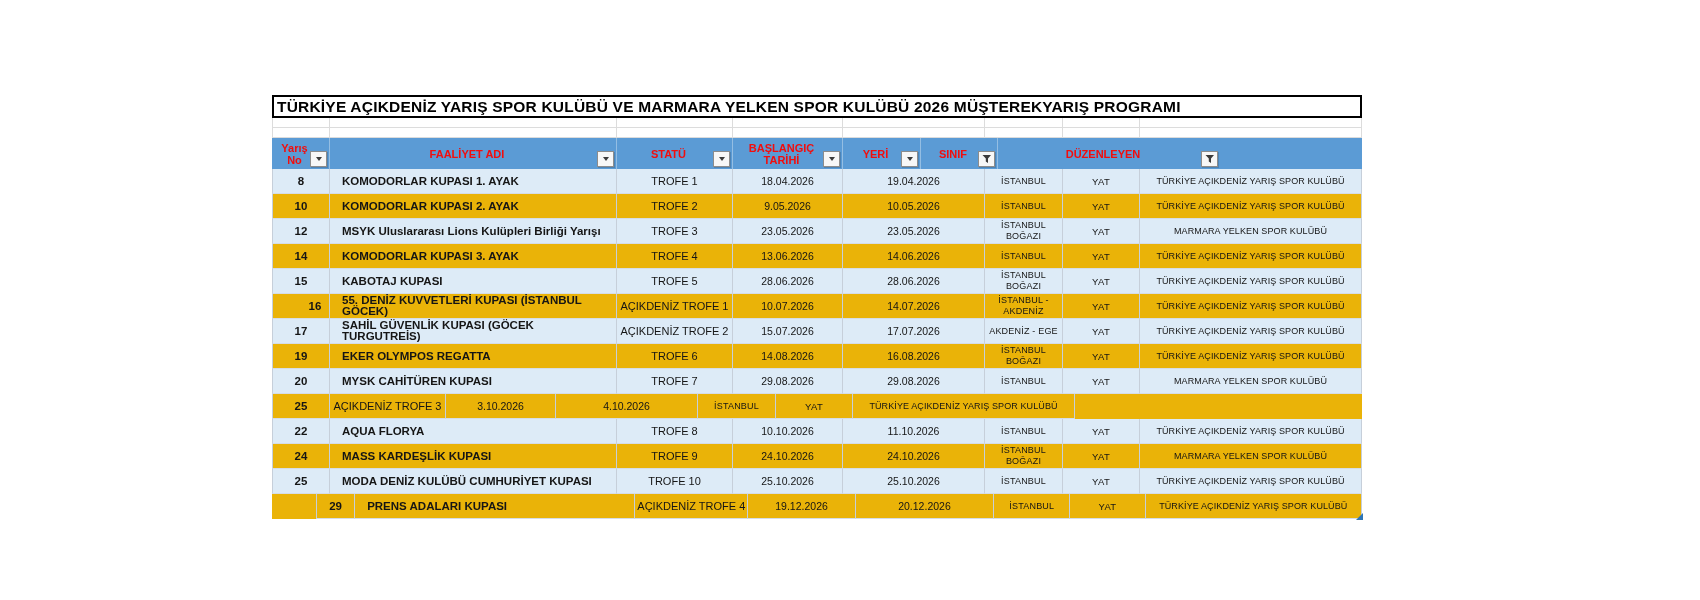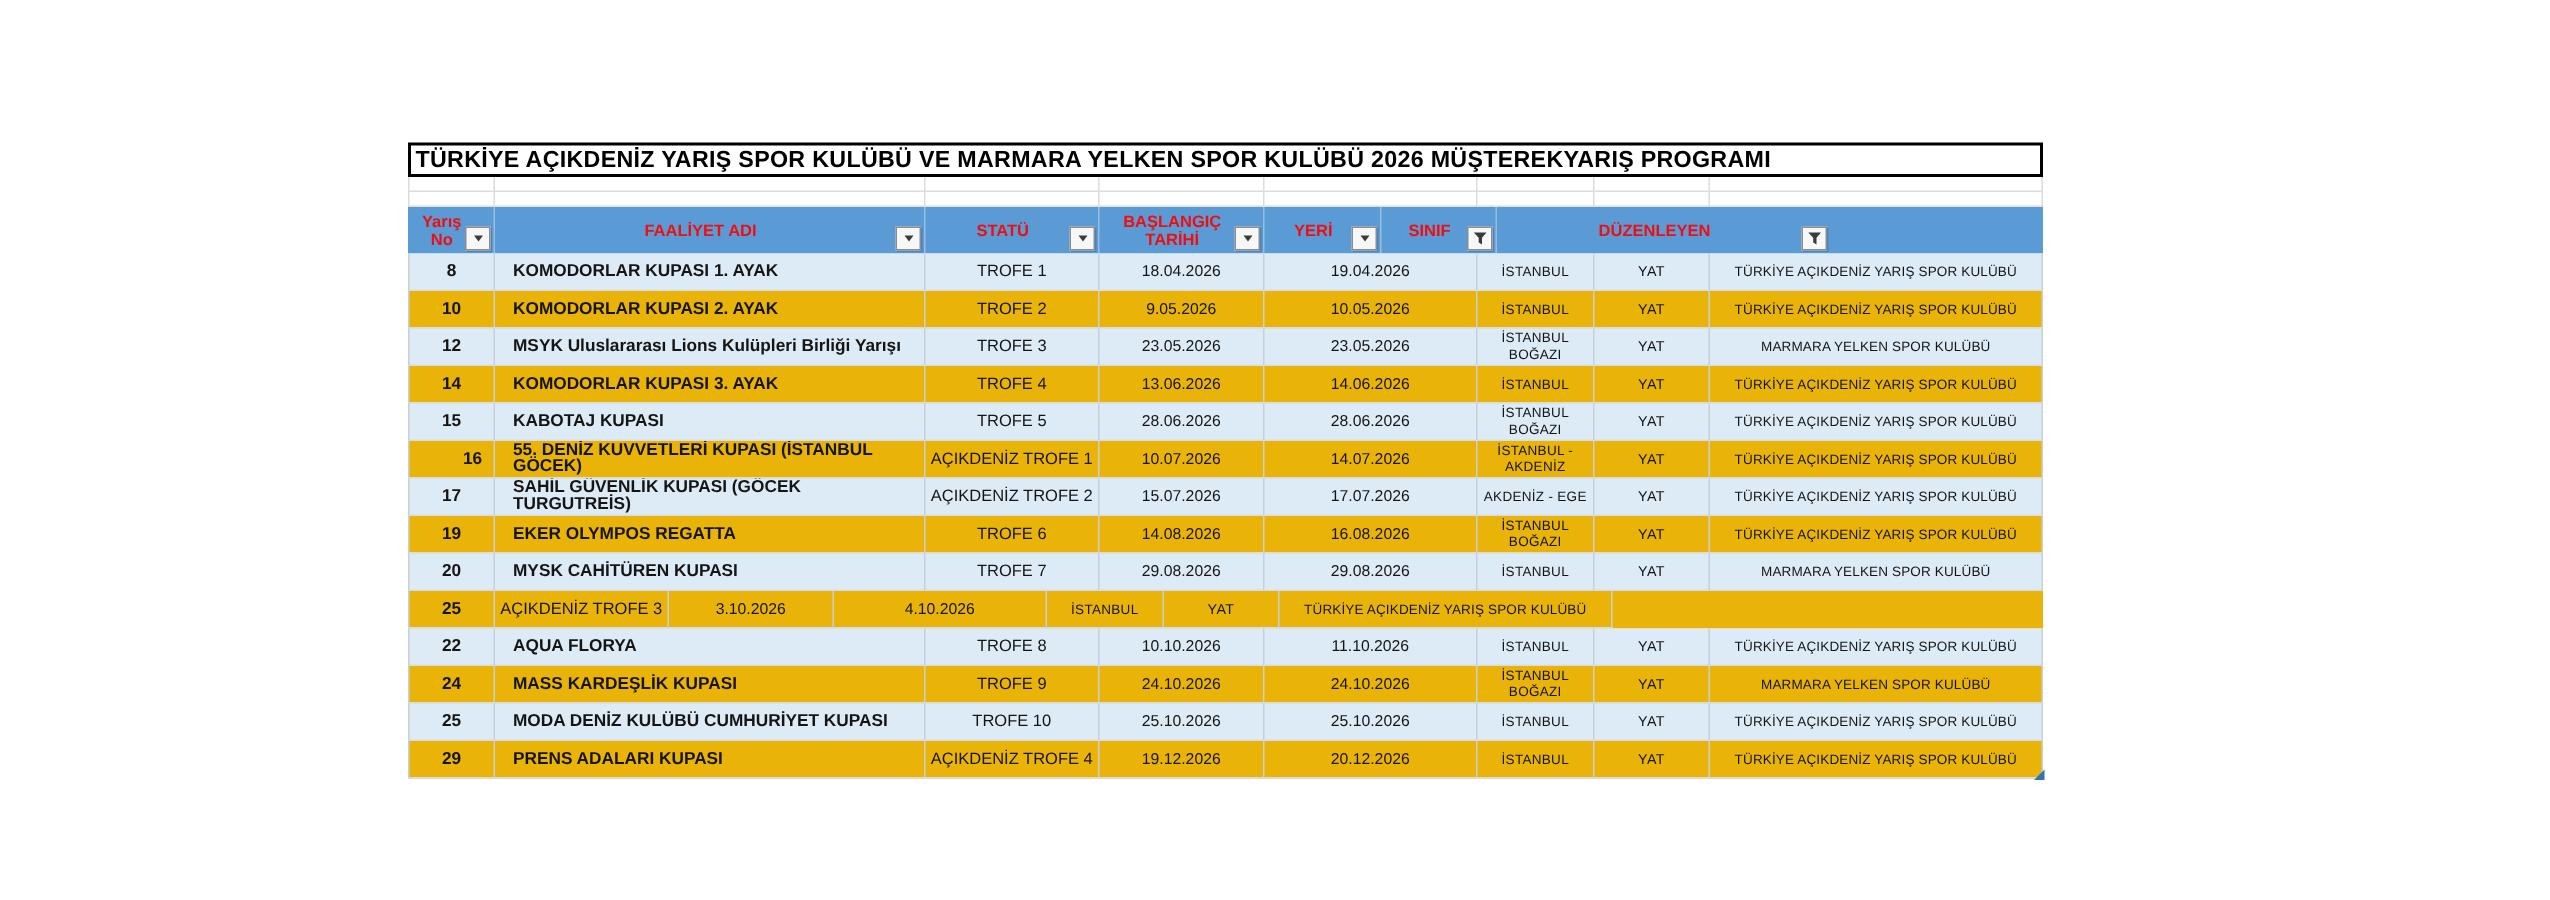--- a/index.html
+++ b/index.html
@@ -262,21 +262,21 @@
         <div class="tcell col-yaris_no" style="width: 58px;">25</div>
         <div class="tcell col-faaliyet_adi" style="width: 287px;">MODA DENİZ KULÜBÜ CUMHURİYET KUPASI</div>
         <div class="tcell col-statu" style="width: 116px;">TROFE 10</div>
         <div class="tcell col-baslangic_tarihi" style="width: 110px;">25.10.2026</div>
         <div class="tcell col-bitis_tarihi" style="width: 142px;">25.10.2026</div>
         <div class="tcell col-yeri" style="width: 78px;">İSTANBUL</div>
         <div class="tcell col-sinif" style="width: 77px;">YAT</div>
         <div class="tcell col-duzenleyen" style="width: 222px;">TÜRKİYE AÇIKDENİZ YARIŞ SPOR KULÜBÜ</div>
       </div>
       <div class="trow">
-        <div class="tcell col-yaris_no" style="width: 58px;">29</div>
+        <div class="tcell col-yaris_no" style="width: 40px; margin-left: 44px;">29</div>
         <div class="tcell col-faaliyet_adi" style="width: 287px;">PRENS ADALARI KUPASI</div>
         <div class="tcell col-statu" style="width: 116px;">AÇIKDENİZ TROFE 4</div>
         <div class="tcell col-baslangic_tarihi" style="width: 110px;">19.12.2026</div>
         <div class="tcell col-bitis_tarihi" style="width: 142px;">20.12.2026</div>
         <div class="tcell col-yeri" style="width: 78px;">İSTANBUL</div>
         <div class="tcell col-sinif" style="width: 77px;">YAT</div>
         <div class="tcell col-duzenleyen" style="width: 222px;">TÜRKİYE AÇIKDENİZ YARIŞ SPOR KULÜBÜ</div>
       </div>
       <div class="resize-handle"></div>
   </div>

